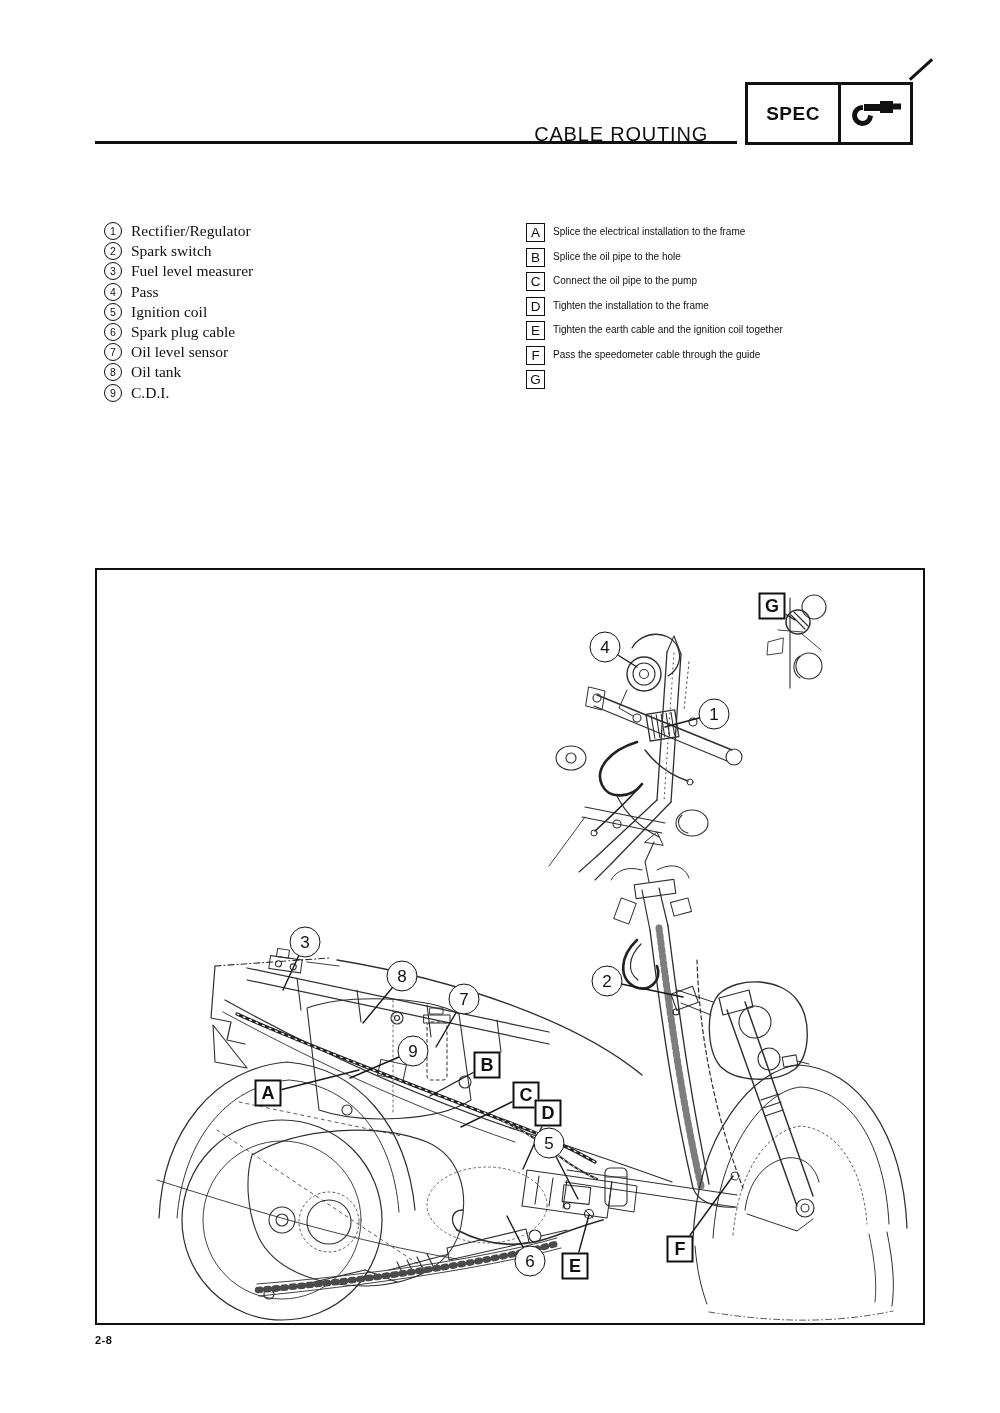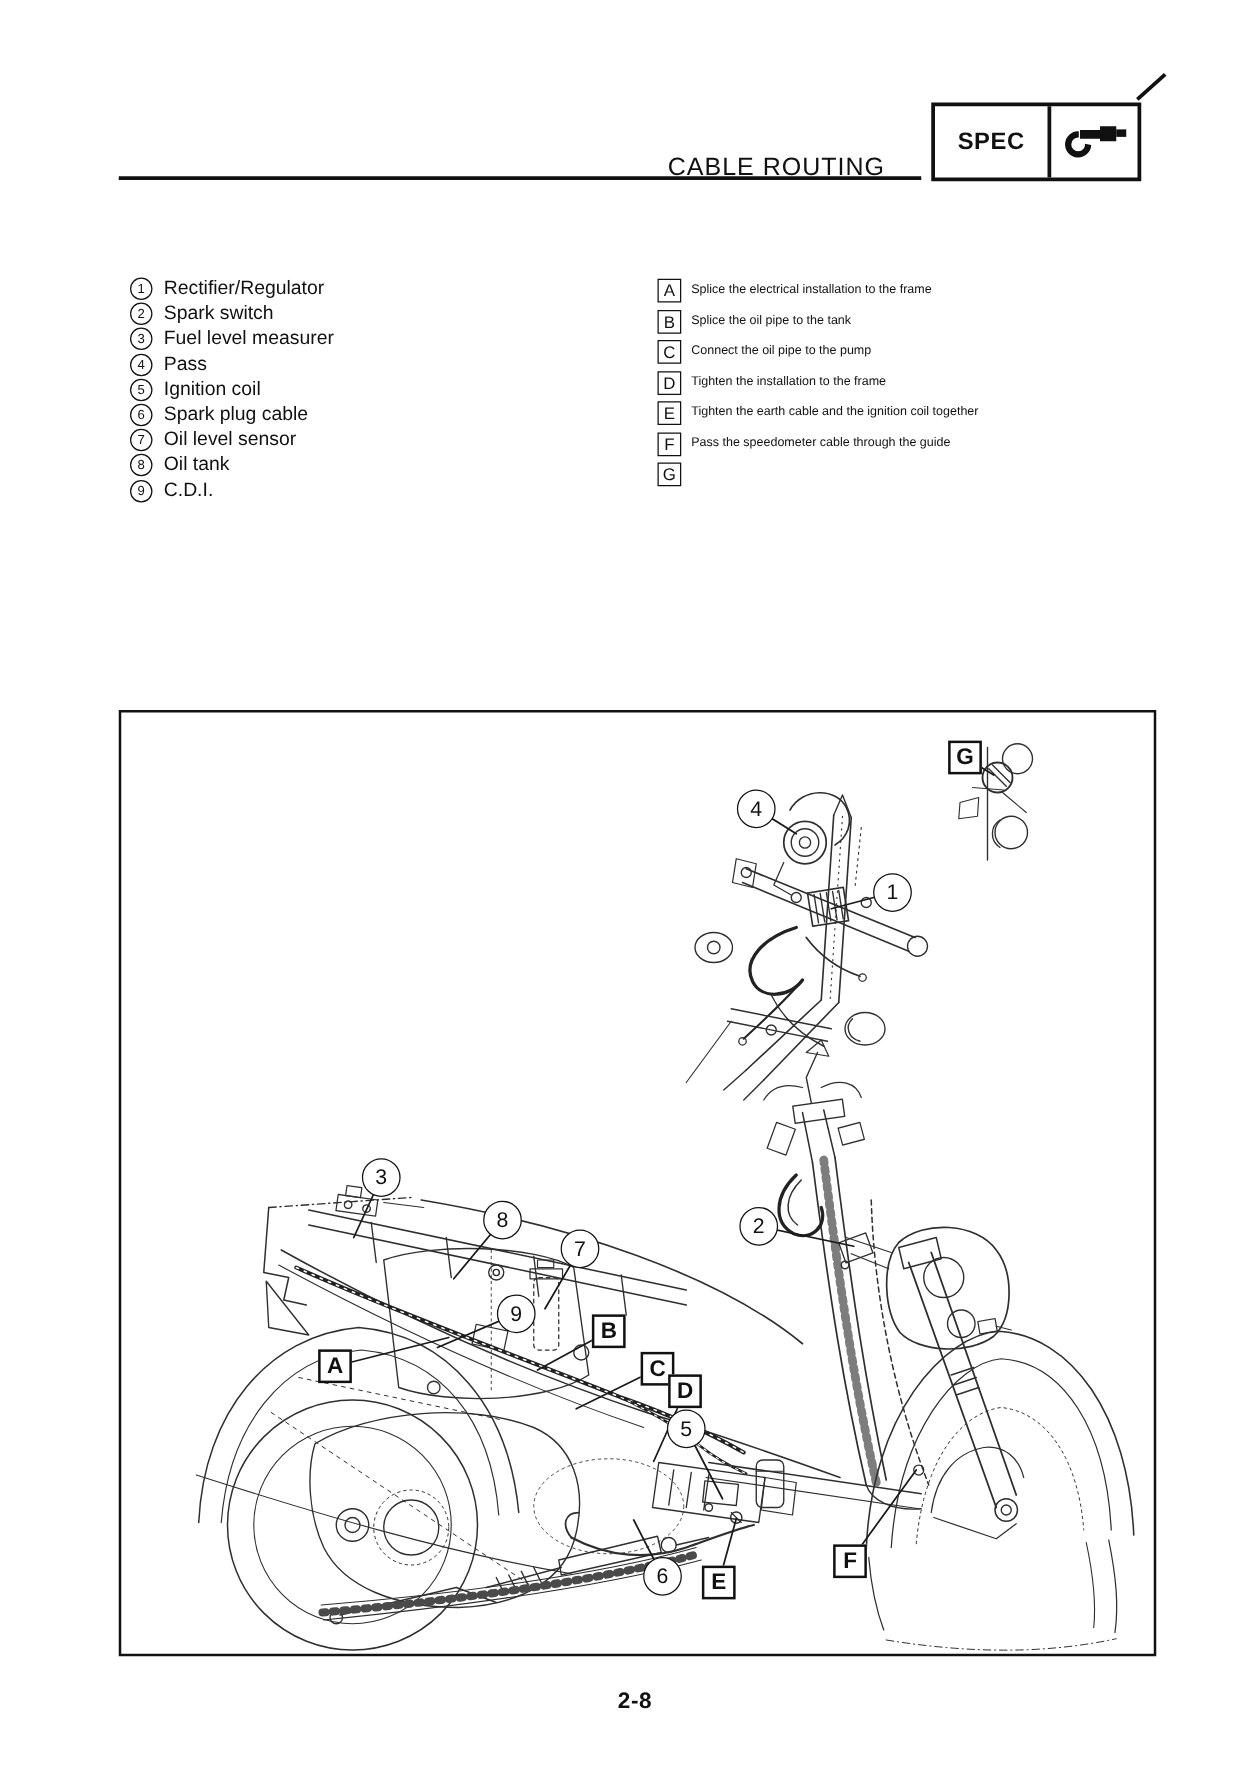--- a/index.html
+++ b/index.html
@@ -15,40 +15,40 @@
             border-right:3px solid #111;font-size:19px;font-weight:bold;letter-spacing:.5px;text-align:center;}
   .spec-icon-cell{flex:1;display:flex;align-items:center;justify-content:center;}
   .corner-mark{position:absolute;left:906px;top:68px;width:30px;height:3px;background:#111;
                transform:rotate(-42deg);}
   
   .legend{position:absolute;left:104px;top:221px;}
   .legend-row{display:flex;align-items:center;height:20.2px;}
   .num-circle{width:16px;height:16px;border:1.2px solid #111;border-radius:50%;
               display:flex;align-items:center;justify-content:center;font-size:10.5px;
               flex:0 0 auto;}
-  .legend-label{margin-left:9px;font-size:15.5px;white-space:nowrap;}
+  .legend-label{margin-left:9px;font-size:15.5px;white-space:nowrap;font-family:Liberation Serif, serif;}
   
   .instructions{position:absolute;left:526px;top:222px;width:390px;}
   .instr-row{display:flex;align-items:flex-start;margin-bottom:4.5px;}
   .key-box{width:17px;height:17px;border:1.6px solid #111;display:flex;align-items:center;
            justify-content:center;font-size:13.5px;flex:0 0 auto;margin-top:1px;background:#fff;}
   .instr-text{margin-left:8px;font-size:10px;line-height:19.2px;}
   .instr-text.justify{text-align:justify;}
   
   .diagram{position:absolute;left:95px;top:568px;width:826px;height:753px;
            border:2px solid #111;background:#fff;}
   .diagram svg{position:absolute;left:0;top:0;}
   .callout{position:absolute;transform:translate(-50%,-50%);display:flex;align-items:center;
            justify-content:center;background:#fff;z-index:3;}
   .callout.circle{width:29px;height:29px;border:1.7px solid #111;border-radius:50%;
                   font-size:17px;}
   .callout.box{width:23px;height:23px;border:2.3px solid #111;font-size:18px;font-weight:bold;}
   
-  .page-number{position:absolute;left:95px;top:1334px;width:826px;text-align:center;
-               font-size:18px;font-weight:bold;letter-spacing:.5px;margin-top:16px;}
+  .page-number{position:absolute;left:95px;top:1334px;width:826px;text-align:left;
+               font-size:11px;font-weight:bold;letter-spacing:.5px;}
 </style>
 </head>
 <body>
 
 <div class="page">
 
   <h1 class="title">CABLE ROUTING</h1>
   <div class="header-rule"></div>
 
   <div class="spec-badge">
@@ -104,21 +104,21 @@
       </div>
     </div>
 
   <div class="instructions">
       <div class="instr-row">
         <span class="key-box">A</span>
         <span class="instr-text">Splice the electrical installation to the frame</span>
       </div>
       <div class="instr-row">
         <span class="key-box">B</span>
-        <span class="instr-text">Splice the oil pipe to the tank</span>
+        <span class="instr-text">Splice the oil pipe to the hole</span>
       </div>
       <div class="instr-row">
         <span class="key-box">C</span>
         <span class="instr-text">Connect the oil pipe to the pump</span>
       </div>
       <div class="instr-row">
         <span class="key-box">D</span>
         <span class="instr-text">Tighten the installation to the frame</span>
       </div>
       <div class="instr-row">

